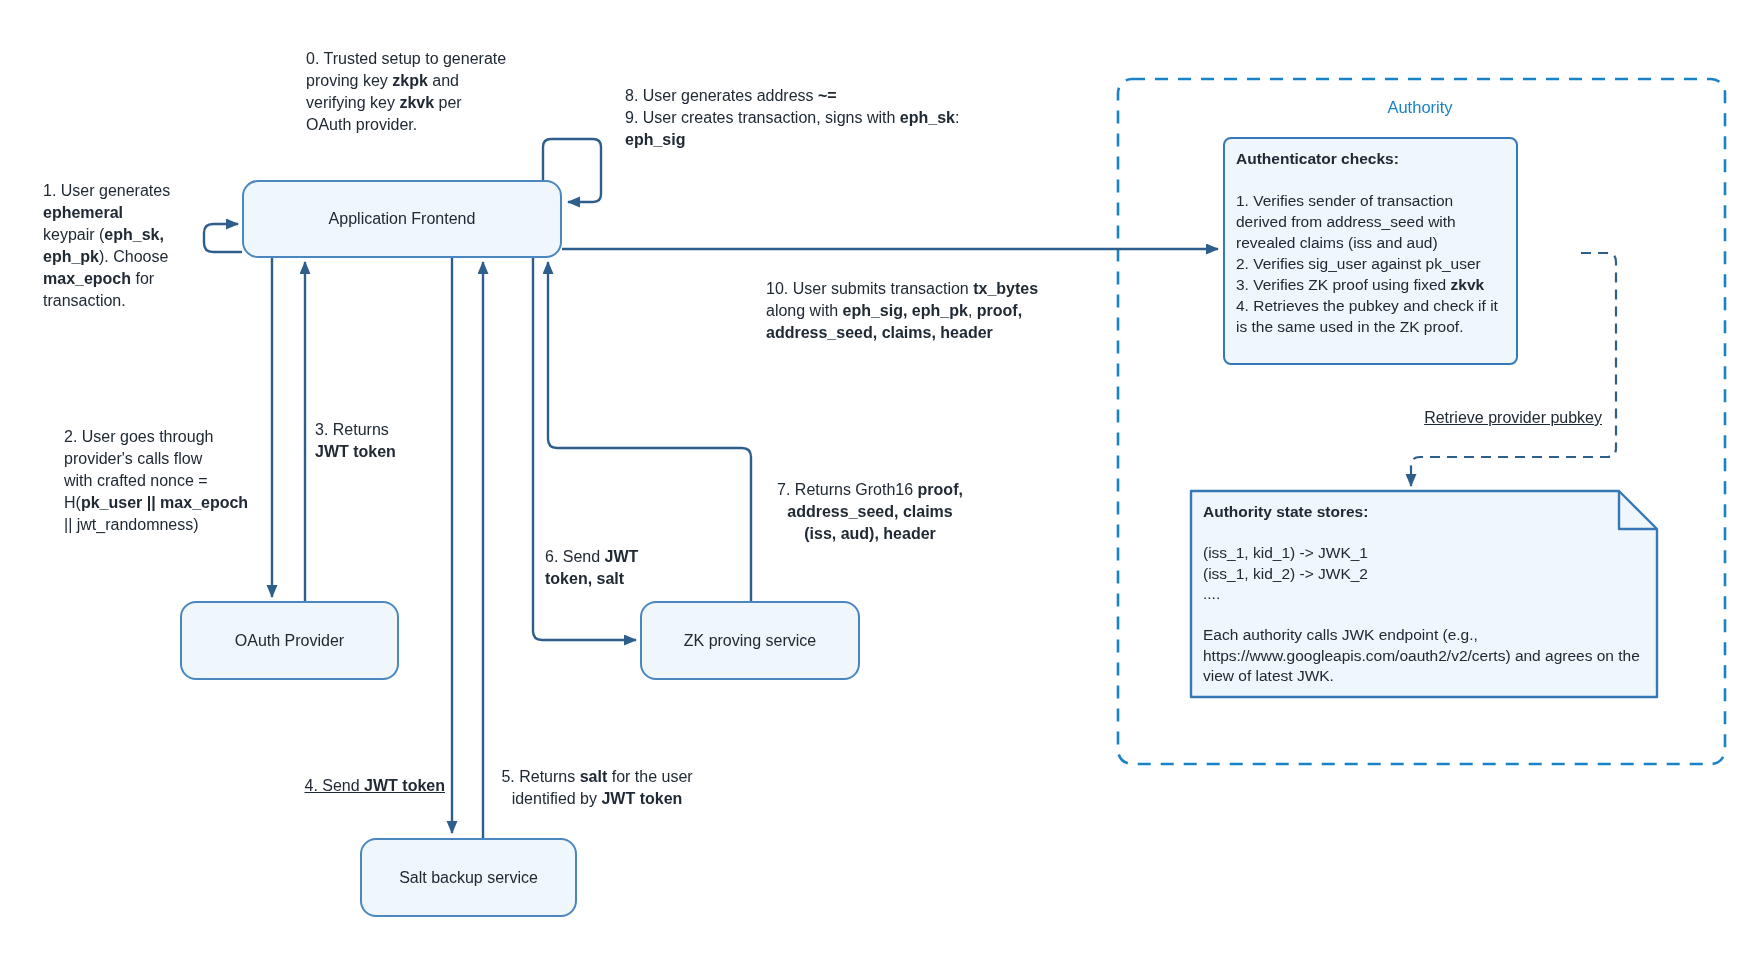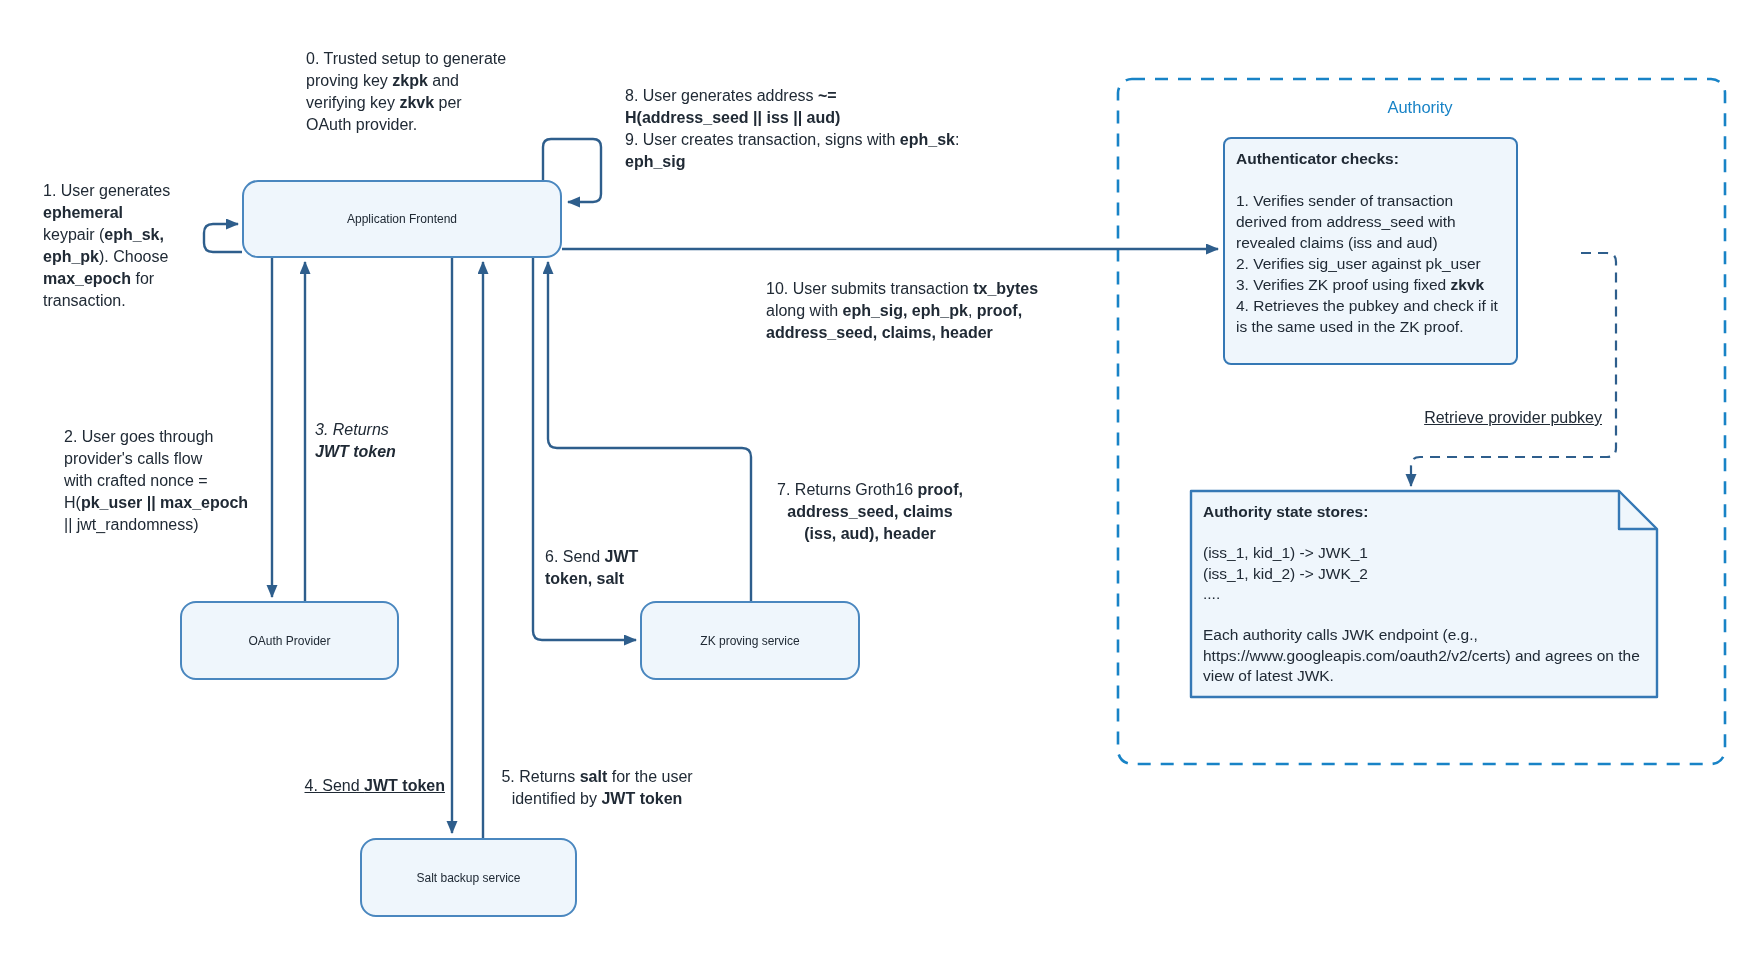--- a/index.html
+++ b/index.html
@@ -19,21 +19,21 @@
   svg .conn{stroke:var(--arrow);stroke-width:2.4;fill:none;}
   svg .dashed{stroke:var(--arrow);stroke-width:2.2;fill:none;stroke-dasharray:10 7;}
   svg .arrowhead{fill:var(--arrow);stroke:none;}
   svg .authority-rect{stroke:var(--authority);stroke-width:2.6;fill:none;stroke-dasharray:13 10;}
   svg .note-shape{fill:var(--box-fill);stroke:var(--info-border);stroke-width:2.4;stroke-linejoin:round;}
   svg .note-flap{fill:none;stroke:var(--info-border);stroke-width:2.4;stroke-linejoin:round;}
 
   .node{
     position:absolute;display:flex;align-items:center;justify-content:center;
     background:var(--box-fill);border:2.5px solid var(--box-border);border-radius:16px;
-    font-size:12px;box-sizing:border-box;text-align:center;
+    font-size:16px;box-sizing:border-box;text-align:center;
   }
   .txt{position:absolute;font-size:16px;line-height:22px;}
   .txt .ln{white-space:nowrap;}
   .txt.center{text-align:center;}
   .txt.right{text-align:right;text-decoration:underline;}
   .b, .txt b{font-weight:700;}
   span.b{font-weight:700;}
 
   .infobox{
     position:absolute;background:var(--box-fill);border:2.5px solid var(--info-border);
@@ -138,21 +138,21 @@
       <div class="ln"><span class="b">max_epoch</span><span> for</span></div>
       <div class="ln"><span>transaction.</span></div>
     </div>
   <div class="txt" style="left:64px;top:426px;width:220px;">
       <div class="ln"><span>2. User goes through</span></div>
       <div class="ln"><span>provider's calls flow</span></div>
       <div class="ln"><span>with crafted nonce =</span></div>
       <div class="ln"><span>H(</span><span class="b">pk_user || max_epoch</span></div>
       <div class="ln"><span>|| jwt_randomness)</span></div>
     </div>
-  <div class="txt" style="left:315px;top:419px;width:120px;font-style:italic;">
+  <div class="txt" style="left:315px;top:419px;width:120px;">
       <div class="ln"><span>3. Returns</span></div>
       <div class="ln"><span class="b">JWT token</span></div>
     </div>
   <div class="txt right" style="left:245px;top:775px;width:200px;">
       <div class="ln"><span>4. Send </span><span class="b">JWT token</span></div>
     </div>
   <div class="txt center" style="left:485px;top:766px;width:224px;">
       <div class="ln"><span>5. Returns </span><span class="b">salt</span><span> for the user</span></div>
       <div class="ln"><span>identified by </span><span class="b">JWT token</span></div>
     </div>
@@ -160,21 +160,20 @@
       <div class="ln"><span>6. Send </span><span class="b">JWT</span></div>
       <div class="ln"><span class="b">token, salt</span></div>
     </div>
   <div class="txt center" style="left:765px;top:479px;width:210px;">
       <div class="ln"><span>7. Returns Groth16 </span><span class="b">proof,</span></div>
       <div class="ln"><span class="b">address_seed, claims</span></div>
       <div class="ln"><span class="b">(iss, aud), header</span></div>
     </div>
   <div class="txt" style="left:625px;top:85px;width:430px;">
       <div class="ln"><span>8. User generates address </span><span class="b">~=</span></div>
-      <div class="ln"><span class="b">H(address_seed || iss || aud)</span></div>
       <div class="ln"><span>9. User creates transaction, signs with </span><span class="b">eph_sk</span><span>:</span></div>
       <div class="ln"><span class="b">eph_sig</span></div>
     </div>
   <div class="txt" style="left:766px;top:278px;width:330px;">
       <div class="ln"><span>10. User submits transaction </span><span class="b">tx_bytes</span></div>
       <div class="ln"><span>along with </span><span class="b">eph_sig, eph_pk</span><span>, </span><span class="b">proof,</span></div>
       <div class="ln"><span class="b">address_seed, claims, header</span></div>
     </div>
 
 </div>

